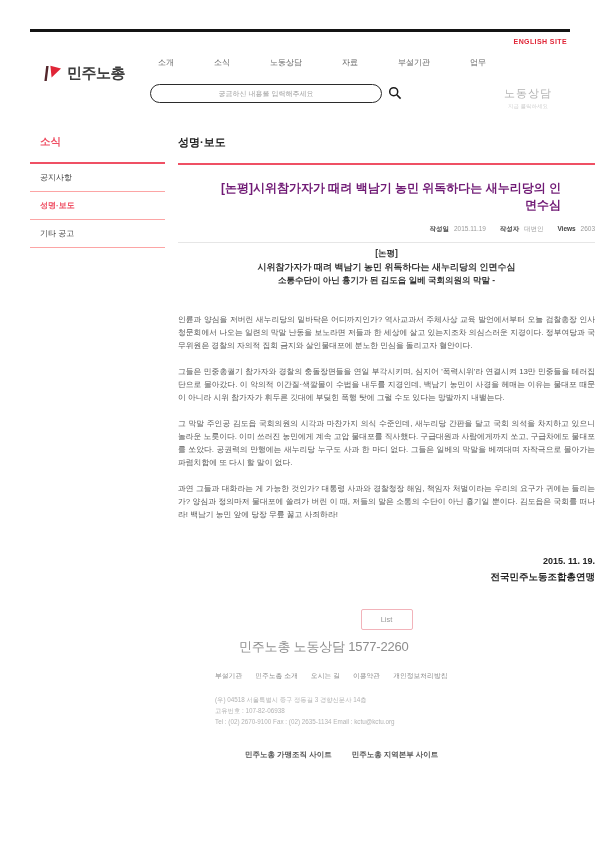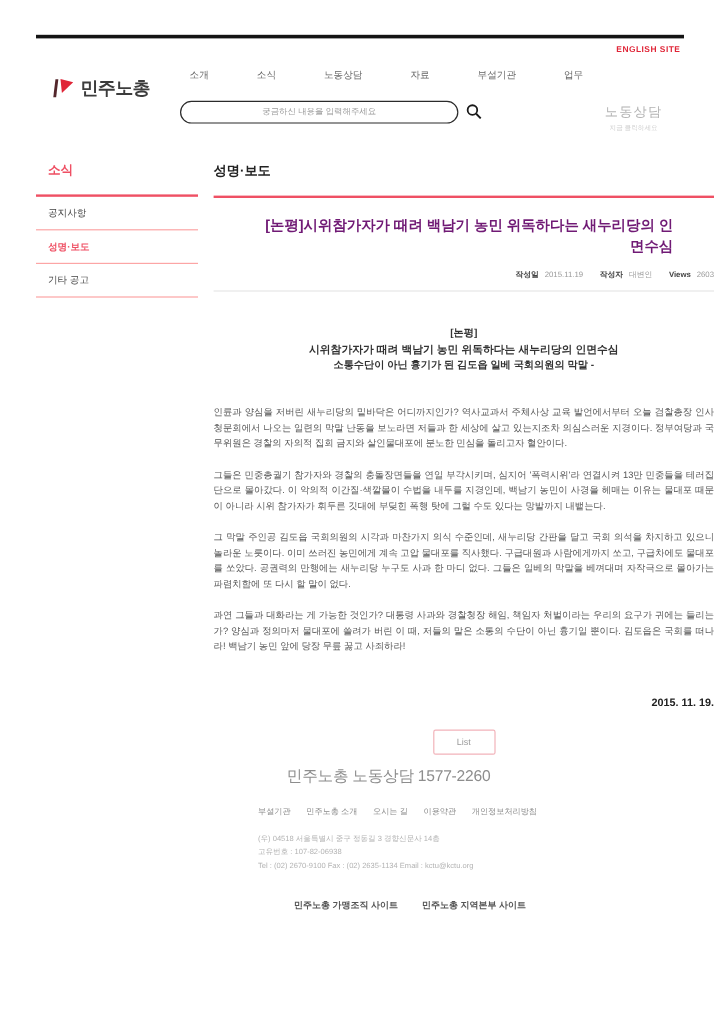--- a/index.html
+++ b/index.html
@@ -36,30 +36,30 @@
   
   .main { position:absolute; left:178px; top:128px; width:417px; }
   .section-title { font-size:11px; font-weight:bold; color:#222;
     padding:7px 0 13px; border-bottom:2px solid var(--accent,#ef5064); }
   .post-title { margin-top:15px; padding:0 34px; text-align:right;
     font-size:12px; font-weight:bold; color:#701a75; line-height:17px; }
   .meta { margin-top:11px; text-align:right; font-size:6.5px; color:#9b9b9b; }
   .meta b { color:#444; font-weight:bold; margin-left:12px; }
   .meta span { margin-left:3px; }
   .post-divider { border:none; border-top:1px solid #e6e6e6; margin-top:8px; }
-  .subject { margin-top:28px; text-align:center; font-weight:bold; color:#333; line-height:13.5px; }
+  .subject { margin-top:4px; text-align:center; font-weight:bold; color:#333; line-height:13.5px; }
   .subject .s1 { font-size:8.5px; }
   .subject .s2 { font-size:9px; }
   .subject .s3 { font-size:8.5px; }
   .body-text p { margin-top:13px; font-size:7.8px; color:#555; line-height:13px; text-align:justify; }
   .body-text p:first-child { margin-top:25px; }
   .sign { margin-top:33px; text-align:right; font-weight:bold; color:#222; line-height:15px; }
   .sign .sign-date { font-size:9px; }
   .sign .sign-org { font-size:9.5px; }
-  .list-btn { display:block; margin:15px auto 0; width:52px; height:21px; background:#fff;
+  .list-btn { display:block; margin:25px auto 0; width:52px; height:21px; background:#fff;
     border:1px solid #f2b3ba; border-radius:2px; color:#999; font-size:7.5px;
     font-family:inherit; cursor:pointer; }
 
   
   .footer { position:absolute; left:215px; top:638px; width:360px; }
   .footer-title { font-size:13px; color:#8d8d8d; letter-spacing:-.2px;margin-left:24px; }
   .footer-links { display:flex; gap:13px; margin-top:15px; }
   .footer-links span { font-size:6.8px; color:#8a8a8a; cursor:pointer; }
   .footer-addr { margin-top:13px; font-size:6.3px; color:#b3b3b3; line-height:11px; }
   .site-links { display:flex; gap:20px; margin-top:23px; padding-left:30px; }
@@ -132,20 +132,21 @@
 
   <div class="body-text">
     <p>인륜과 양심을 저버린 새누리당의 밑바닥은 어디까지인가? 역사교과서 주체사상 교육 발언에서부터 오늘 검찰총장 인사청문회에서 나오는 일련의 막말 난동을 보노라면 저들과 한 세상에 살고 있는지조차 의심스러운 지경이다. 정부여당과 국무위원은 경찰의 자의적 집회 금지와 살인물대포에 분노한 민심을 돌리고자 혈안이다.</p>
     <p>그들은 민중총궐기 참가자와 경찰의 충돌장면들을 연일 부각시키며, 심지어 '폭력시위'라 연결시켜 13만 민중들을 테러집단으로 몰아갔다. 이 악의적 이간질·색깔몰이 수법을 내두를 지경인데, 백남기 농민이 사경을 헤매는 이유는 물대포 때문이 아니라 시위 참가자가 휘두른 깃대에 부딪힌 폭행 탓에 그럴 수도 있다는 망발까지 내뱉는다.</p>
     <p>그 막말 주인공 김도읍 국회의원의 시각과 마찬가지 의식 수준인데, 새누리당 간판을 달고 국회 의석을 차지하고 있으니 놀라운 노릇이다. 이미 쓰러진 농민에게 계속 고압 물대포를 직사했다. 구급대원과 사람에게까지 쏘고, 구급차에도 물대포를 쏘았다. 공권력의 만행에는 새누리당 누구도 사과 한 마디 없다. 그들은 일베의 막말을 베껴대며 자작극으로 몰아가는 파렴치함에 또 다시 할 말이 없다.</p>
     <p>과연 그들과 대화라는 게 가능한 것인가? 대통령 사과와 경찰청장 해임, 책임자 처벌이라는 우리의 요구가 귀에는 들리는가? 양심과 정의마저 물대포에 쓸려가 버린 이 때, 저들의 말은 소통의 수단이 아닌 흉기일 뿐이다. 김도읍은 국회를 떠나라! 백남기 농민 앞에 당장 무릎 꿇고 사죄하라!</p>
   </div>
 
   <div class="sign">
     <div class="sign-date">2015. 11. 19.</div>
+    <div class="sign-org">전국민주노동조합총연맹</div>
   </div>
 
   <button class="list-btn">List</button>
 </main>
 
 <footer class="footer">
   <div class="footer-title">민주노총 노동상담 1577-2260</div>
   <div class="footer-links">
     <span>부설기관</span>
     <span>민주노총 소개</span>

